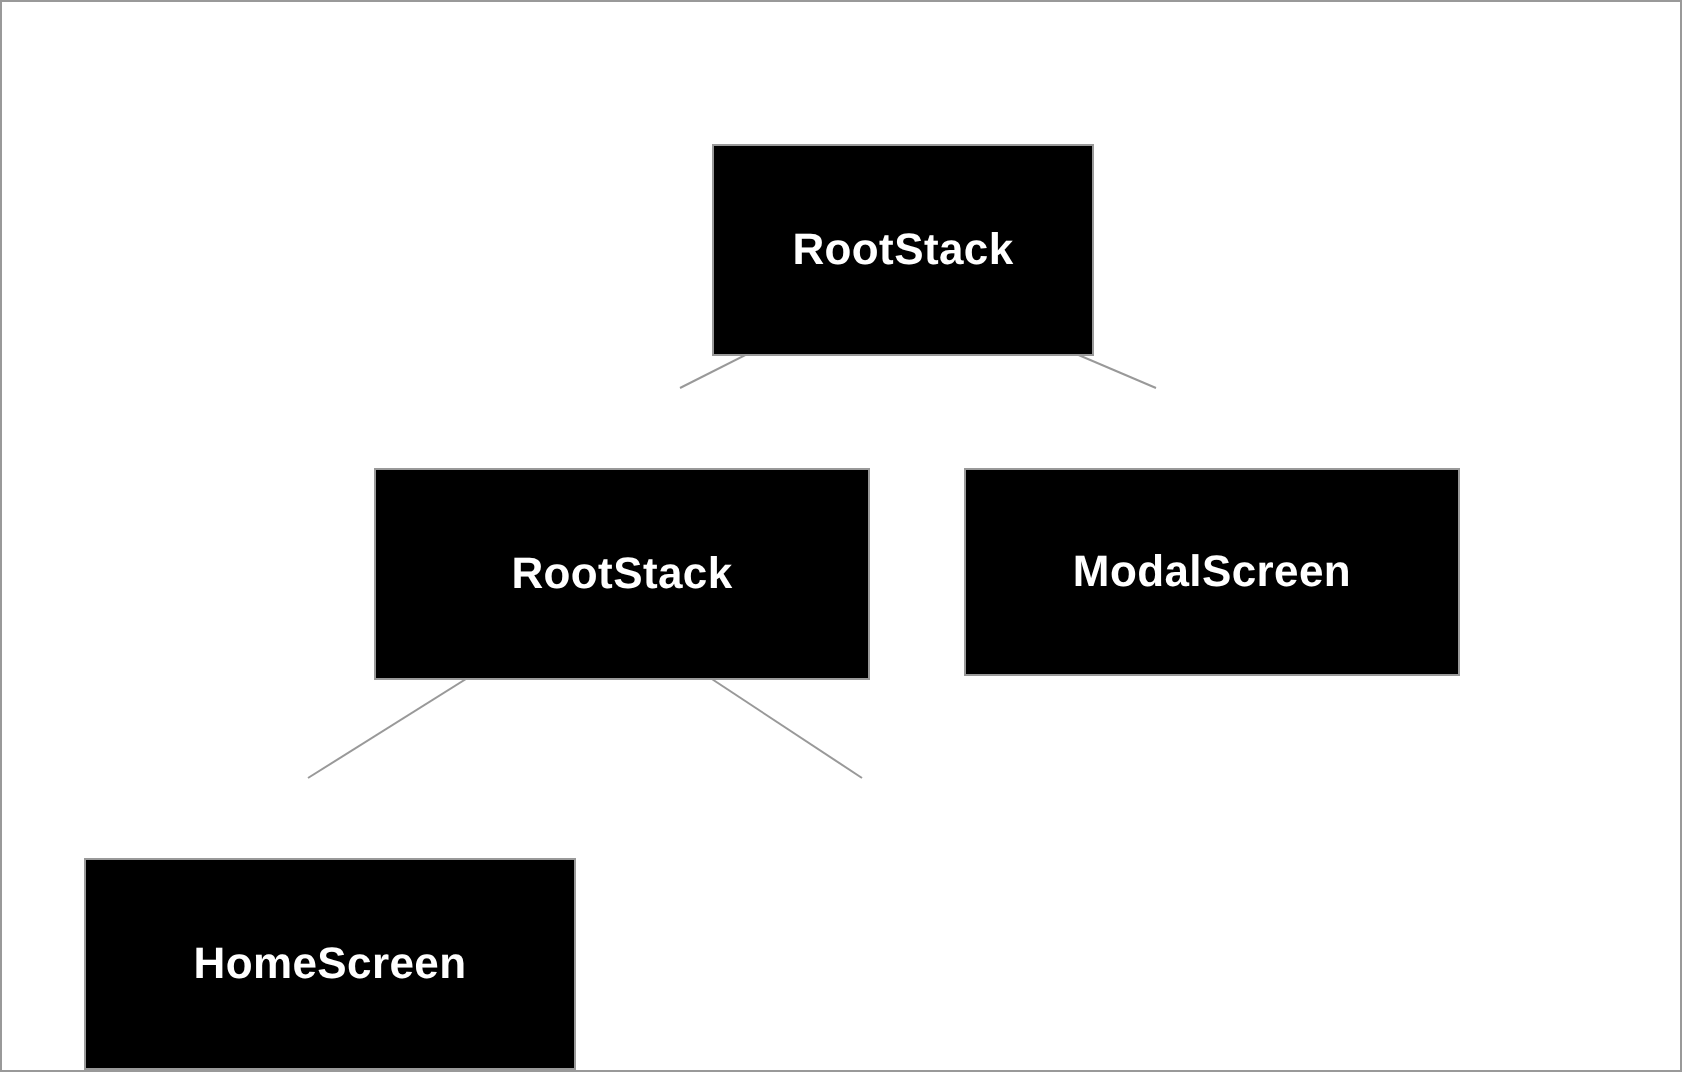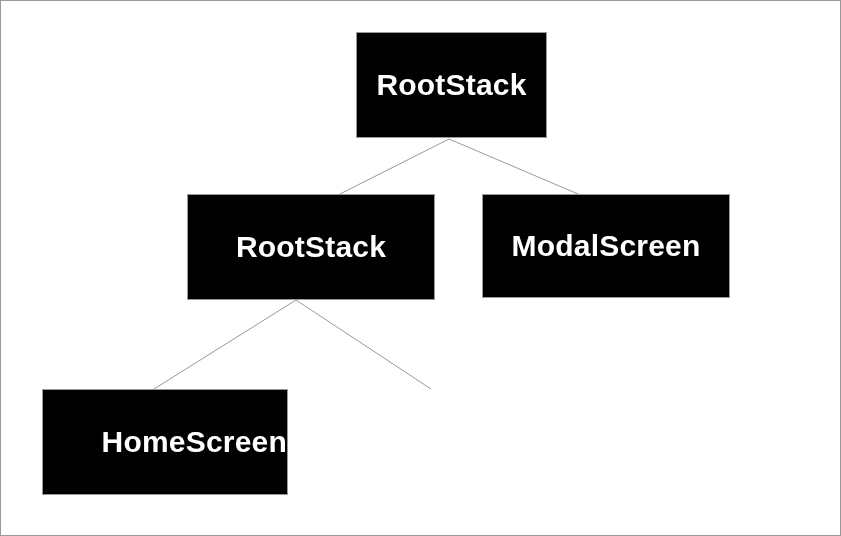--- a/index.html
+++ b/index.html
@@ -31,29 +31,30 @@
   }
   .node {
     position: absolute;
     box-sizing: border-box;
     background: var(--node-fill, #000000);
     color: var(--node-text, #ffffff);
     border: 1px solid var(--node-border, #999999);
     display: flex;
     align-items: center;
     justify-content: center;
-    font-size: 30px;
+    font-size: 22px;
     font-weight: 700;
     letter-spacing: 0.2px;
     white-space: nowrap;
+    margin-top: 40px;
   }
   .node-root    { left: 355px; top: 31px;  width: 191px; height: 106px; }
   .node-main    { left: 186px; top: 193px; width: 248px; height: 106px; }
   .node-modal   { left: 481px; top: 193px; width: 248px; height: 104px; }
-  .node-home    { left: 41px;  top: 388px; width: 246px; height: 106px; justify-content: flex-end; }
+  .node-home    { left: 41px;  top: 388px; width: 246px; height: 106px; }
   .node-details { left: 331px; top: 388px; width: 248px; height: 106px; }
 </style>
 </head>
 <body>
 
 <div class="canvas">
 
   <svg class="edges" viewBox="0 0 841 536" xmlns="http://www.w3.org/2000/svg">
     <line class="edge" x1="448" y1="138" x2="339" y2="193"></line>
     <line class="edge" x1="448" y1="138" x2="577" y2="193"></line>

